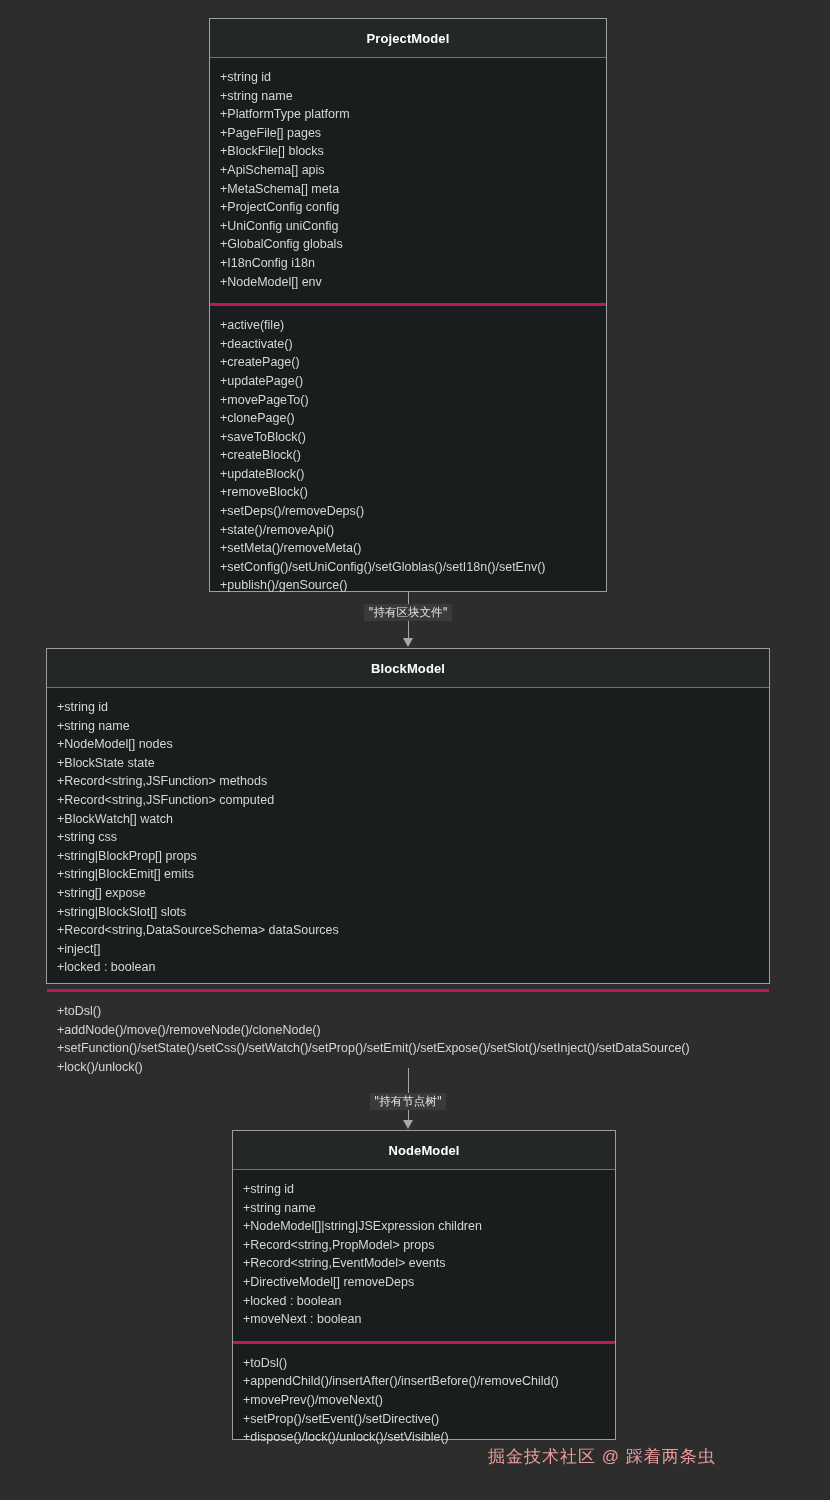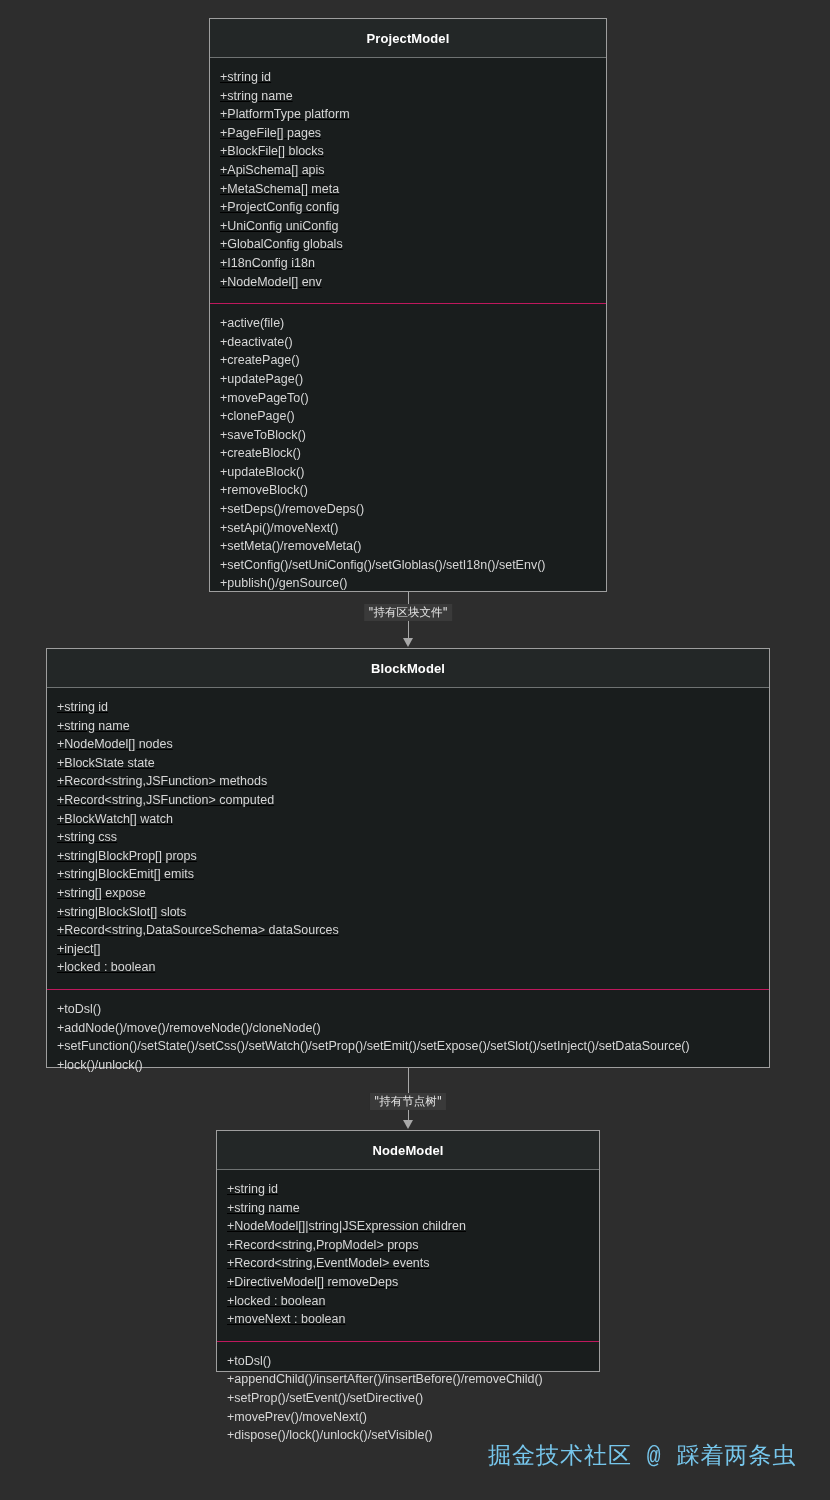--- a/index.html
+++ b/index.html
@@ -36,22 +36,21 @@
     padding: 12px 0 11px 0;
     background: #232727;
     border-bottom: 1px solid #6f7373;
     box-sizing: border-box;
   }
   .uml-section {
     padding: 10px 0 12px 0;
     box-sizing: border-box;
   }
   .uml-section.attrs {
-    border-bottom: 1px solid #be185d;
-    text-decoration: underline;
+    border-bottom: 3px solid #be185d;
   }
   .uml-row {
     color: #d6d6d6;
     font-size: 12.5px;
     line-height: 18.6px;
     padding: 0 10px 0 10px;
     white-space: nowrap;
     overflow: hidden;
     text-overflow: clip;
   }
@@ -89,24 +88,24 @@
     width: 0;
     height: 0;
     border-left: 5px solid transparent;
     border-right: 5px solid transparent;
     border-top: 9px solid #a8a8a8;
   }
 
   
   .watermark {
     position: absolute;
-    color: #7dd3fc;
-    font-size: 23px;
+    color: #fca5a5;
+    font-size: 17px;
     line-height: 26px;
-    font-family: Liberation Mono, monospace;
+    font-family: Liberation Sans, sans-serif;
     letter-spacing: 1px;
     white-space: nowrap;
     opacity: .92;
   }
 </style>
 </head>
 <body>
 
 <div id="diagram">
 
@@ -131,34 +130,34 @@
       <div class="uml-row">+deactivate()</div>
       <div class="uml-row">+createPage()</div>
       <div class="uml-row">+updatePage()</div>
       <div class="uml-row">+movePageTo()</div>
       <div class="uml-row">+clonePage()</div>
       <div class="uml-row">+saveToBlock()</div>
       <div class="uml-row">+createBlock()</div>
       <div class="uml-row">+updateBlock()</div>
       <div class="uml-row">+removeBlock()</div>
       <div class="uml-row">+setDeps()/removeDeps()</div>
-      <div class="uml-row">+setApi()/moveNext()</div>
+      <div class="uml-row">+state()/removeApi()</div>
       <div class="uml-row">+setMeta()/removeMeta()</div>
       <div class="uml-row">+setConfig()/setUniConfig()/setGloblas()/setI18n()/setEnv()</div>
       <div class="uml-row">+publish()/genSource()</div>
     </div>
   </div>
 
   <div class="rel" style="left:328px; top:592px; width:160px; height:56px;">
     <div class="rel-line top" style="height:48px;"></div>
     <div class="rel-label" style="top:12px;">"持有区块文件"</div>
     <div class="rel-arrow" style="top:46px;"></div>
   </div>
 
-  <div class="uml-class" id="class-blockmodel" style="left:46px; top:648px; width:724px; height:420px;">
+  <div class="uml-class" id="class-blockmodel" style="left:46px; top:648px; width:724px; height:336px;">
     <div class="uml-title">BlockModel</div>
     <div class="uml-section attrs">
       <div class="uml-row">+string id</div>
       <div class="uml-row">+string name</div>
       <div class="uml-row">+NodeModel[] nodes</div>
       <div class="uml-row">+BlockState state</div>
       <div class="uml-row">+Record&lt;string,JSFunction&gt; methods</div>
       <div class="uml-row">+Record&lt;string,JSFunction&gt; computed</div>
       <div class="uml-row">+BlockWatch[] watch</div>
       <div class="uml-row">+string css</div>
@@ -177,36 +176,36 @@
       <div class="uml-row">+lock()/unlock()</div>
     </div>
   </div>
 
   <div class="rel" style="left:328px; top:1068px; width:160px; height:62px;">
     <div class="rel-line top" style="height:54px;"></div>
     <div class="rel-label" style="top:25px;">"持有节点树"</div>
     <div class="rel-arrow" style="top:52px;"></div>
   </div>
 
-  <div class="uml-class" id="class-nodemodel" style="left:216px; top:1130px; width:384px; height:242px;">
+  <div class="uml-class" id="class-nodemodel" style="left:232px; top:1130px; width:384px; height:310px;">
     <div class="uml-title">NodeModel</div>
     <div class="uml-section attrs">
       <div class="uml-row">+string id</div>
       <div class="uml-row">+string name</div>
       <div class="uml-row">+NodeModel[]|string|JSExpression children</div>
       <div class="uml-row">+Record&lt;string,PropModel&gt; props</div>
       <div class="uml-row">+Record&lt;string,EventModel&gt; events</div>
       <div class="uml-row">+DirectiveModel[] removeDeps</div>
       <div class="uml-row">+locked : boolean</div>
       <div class="uml-row">+moveNext : boolean</div>
     </div>
     <div class="uml-section methods">
       <div class="uml-row">+toDsl()</div>
       <div class="uml-row">+appendChild()/insertAfter()/insertBefore()/removeChild()</div>
+      <div class="uml-row">+movePrev()/moveNext()</div>
       <div class="uml-row">+setProp()/setEvent()/setDirective()</div>
-      <div class="uml-row">+movePrev()/moveNext()</div>
       <div class="uml-row">+dispose()/lock()/unlock()/setVisible()</div>
     </div>
   </div>
 
   <div class="watermark" style="left:488px; top:1444px;">掘金技术社区 @ 踩着两条虫</div>
 
 </div>
 
 </body></html>

